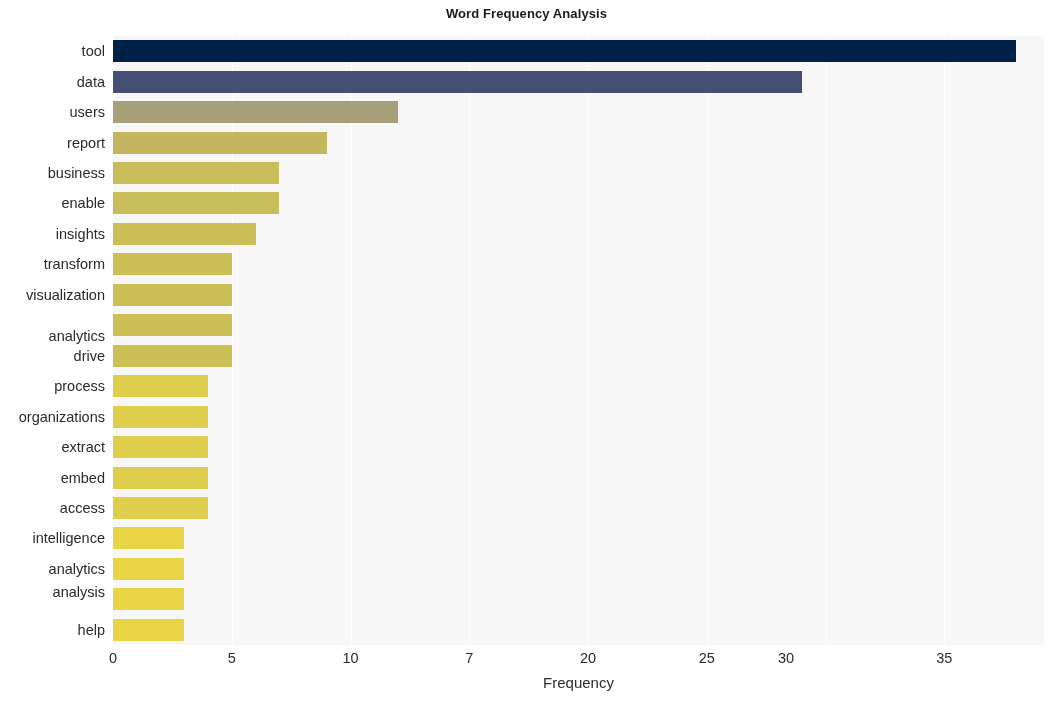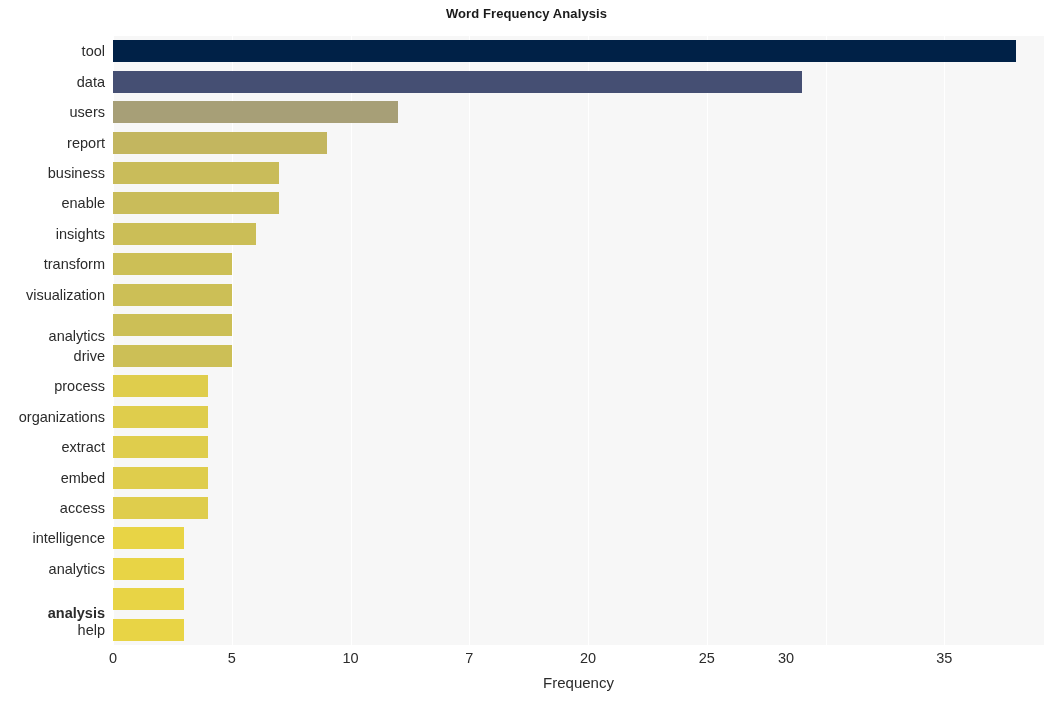--- a/index.html
+++ b/index.html
@@ -198,21 +198,21 @@
       <div class="y-label" style="top: 247.825px;">visualization</div>
       <div class="y-label" style="top: 278.275px; margin-top: 11px;">analytics</div>
       <div class="y-label" style="top: 308.725px;">drive</div>
       <div class="y-label" style="top: 339.175px;">process</div>
       <div class="y-label" style="top: 369.625px;">organizations</div>
       <div class="y-label" style="top: 400.075px; text-align: right;">extract</div>
       <div class="y-label" style="top: 430.525px;">embed</div>
       <div class="y-label" style="top: 460.975px;">access</div>
       <div class="y-label" style="top: 491.425px; text-align: right;">intelligence</div>
       <div class="y-label" style="top: 521.875px;">analytics</div>
-      <div class="y-label" style="top: 566px; font-weight: bold;">analysis</div>
+      <div class="y-label" style="top: 545px;">analysis</div>
       <div class="y-label" style="top: 582.775px;">help</div>
     </div>
 
   <div id="x-axis-labels">
       <div class="x-label" style="left: 113px;">0</div>
       <div class="x-label" style="left: 231.75px;">5</div>
       <div class="x-label" style="left: 350.5px;">10</div>
       <div class="x-label" style="left: 469.25px;">7</div>
       <div class="x-label" style="left: 588px;">20</div>
       <div class="x-label" style="left: 706.75px;">25</div>

